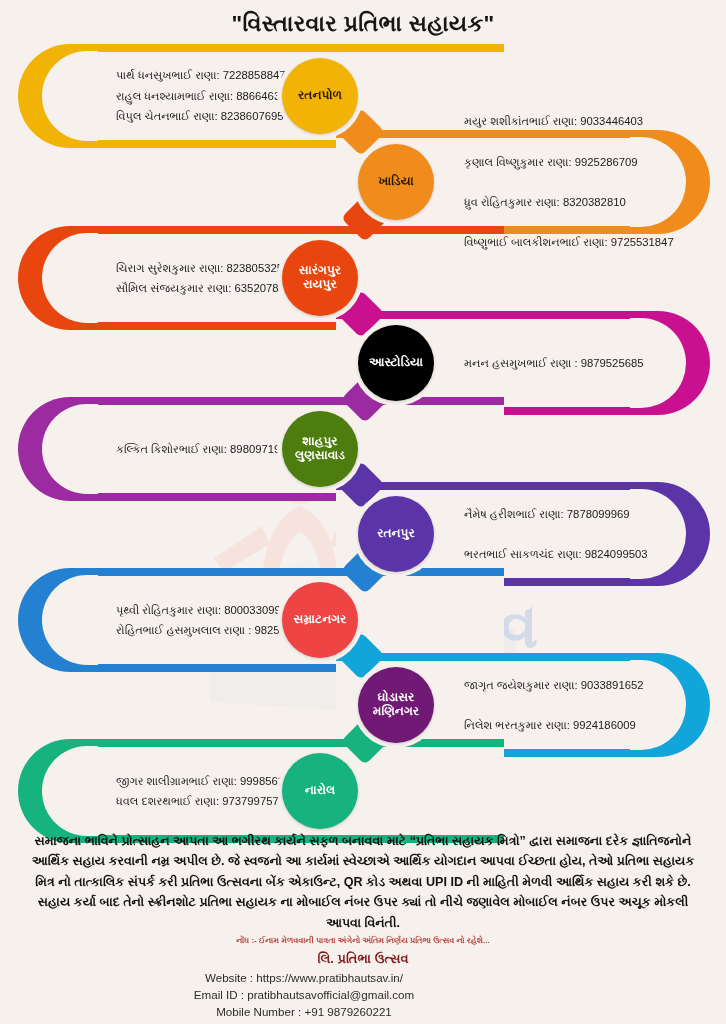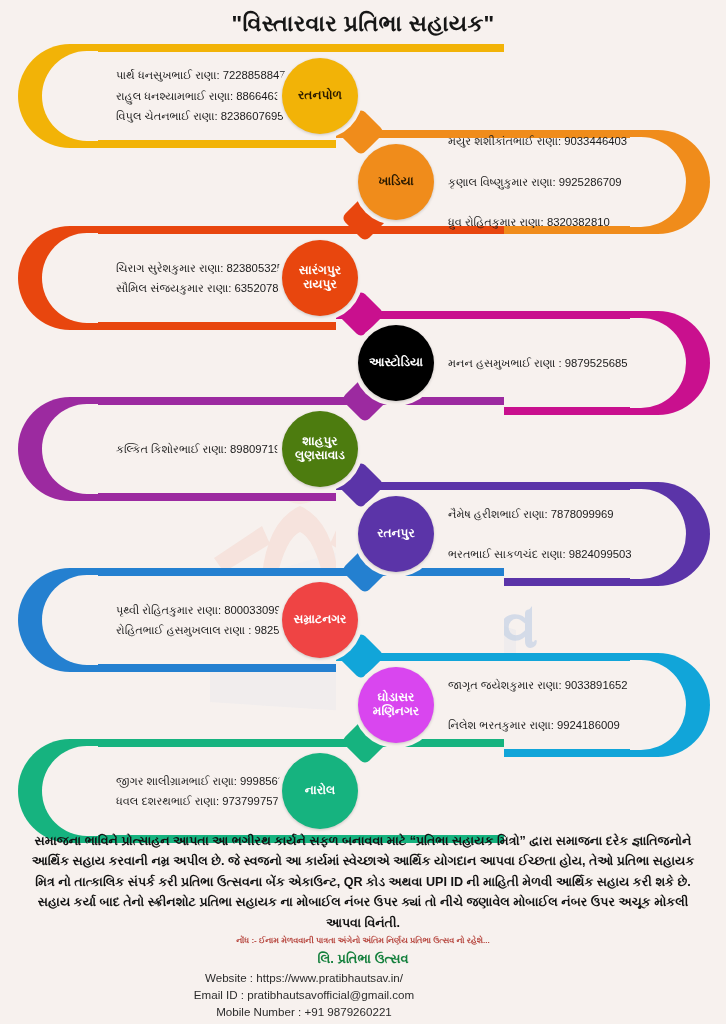--- a/index.html
+++ b/index.html
@@ -94,21 +94,21 @@
   
   .contacts {
     position: absolute;
     top: 0; height: 104px;
     display: flex; flex-direction: column;
     justify-content: center;
     gap: 4px;
     z-index: 4;
   }
   .row.left .contacts  { left: 98px;  right: 150px; align-items: flex-start; }
-  .row.right .contacts { left: 112px; right: 98px;  align-items: flex-start; gap: 24px; }
+  .row.right .contacts { left: 128px; right: 98px;  align-items: flex-start; gap: 24px; }
   .contacts .line {
     font-size: 11.3px;
     color: #1b1b1b;
     white-space: nowrap;
     line-height: 1.45;
   }
 
   
   .node {
     position: absolute;
@@ -156,21 +156,21 @@
     font-size: 8.1px;
     color: #b6453d;
     font-weight: bold;
   }
   #signature {
     position: absolute;
     left: 0; top: 951px; width: 726px;
     text-align: center;
     font-size: 13px;
     font-weight: bold;
-    color: #15803d;
+    color: #7f1d1d;
   }
   .footline {
     position: absolute;
     left: 0; width: 608px;
     text-align: center;
     font-size: 11.6px;
     color: #2b2b2b;
   }
   #foot-website { top: 971px; }
   #foot-email   { top: 988px; }
@@ -213,20 +213,21 @@
     <div class="row right" style="top: 130px;">
       <div class="bracket">
         <div class="ring" style="background: rgb(240, 140, 27);"></div>
         <div class="notch"></div>
         <div class="panel" style="border-top-color: rgb(240, 140, 27); border-bottom-color: rgb(240, 140, 27);"></div>
       </div>
       <div class="contacts">
         <div class="line">મયુર શશીકાંતભાઈ રાણા: 9033446403</div>
         <div class="line">કૃણાલ વિષ્ણુકુમાર રાણા: 9925286709</div>
         <div class="line">ધ્રુવ રોહિતકુમાર રાણા: 8320382810</div>
+        <div class="line">વિષ્ણુભાઈ બાલકીશનભાઈ  રાણા: 9725531847</div>
       </div>
     </div>
     <div class="row left" style="top: 226px;">
       <div class="bracket">
         <div class="ring" style="background: rgb(232, 70, 14);"></div>
         <div class="notch"></div>
         <div class="panel" style="border-top-color: rgb(232, 70, 14); border-bottom-color: rgb(232, 70, 14);"></div>
       </div>
       <div class="contacts">
         <div class="line">ચિરાગ સુરેશકુમાર રાણા: 8238053251</div>
@@ -329,17 +330,17 @@
 <div class="connector" style="top: 553px; left: 348px; background: rgb(36, 128, 208);"></div>
 <div class="node" style="top: 491px; left: 353px;">
     <div class="disc" style="background: rgb(91, 52, 168);">રતનપુર</div>
   </div>
 <div class="connector" style="top: 639px; left: 344px; background: rgb(17, 165, 217);"></div>
 <div class="node" style="top: 577px; left: 277px;">
     <div class="disc" style="background: #ef4444;">સમ્રાટનગર</div>
   </div>
 <div class="connector" style="top: 724px; left: 348px; background: rgb(22, 179, 127);"></div>
 <div class="node" style="top: 662px; left: 353px;">
-    <div class="disc" style="background: #d946ef;">ઘોડાસર મણિનગર</div>
+    <div class="disc" style="background: #701a75;">ઘોડાસર મણિનગર</div>
   </div>
 <div class="node" style="top: 748px; left: 277px;">
     <div class="disc" style="background: rgb(22, 179, 127);">નારોલ</div>
   </div>
 
 </body></html>

